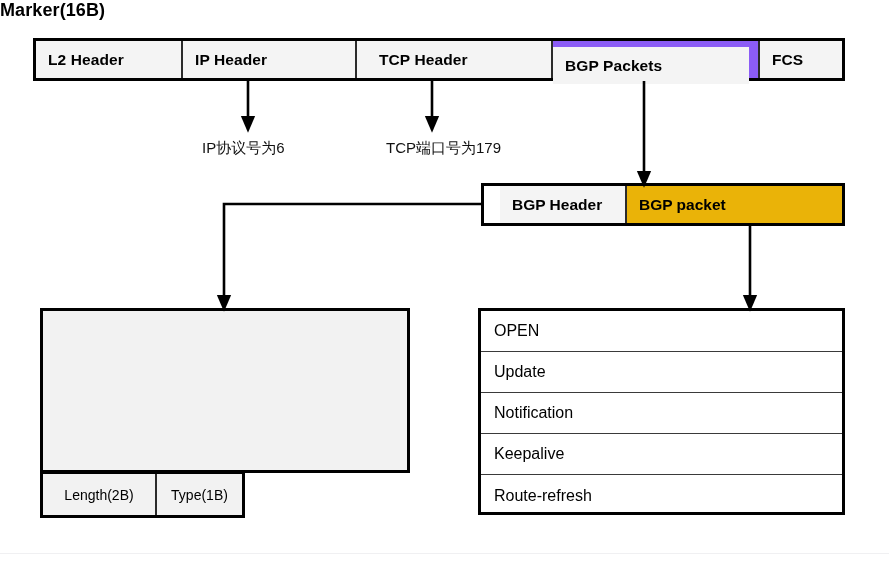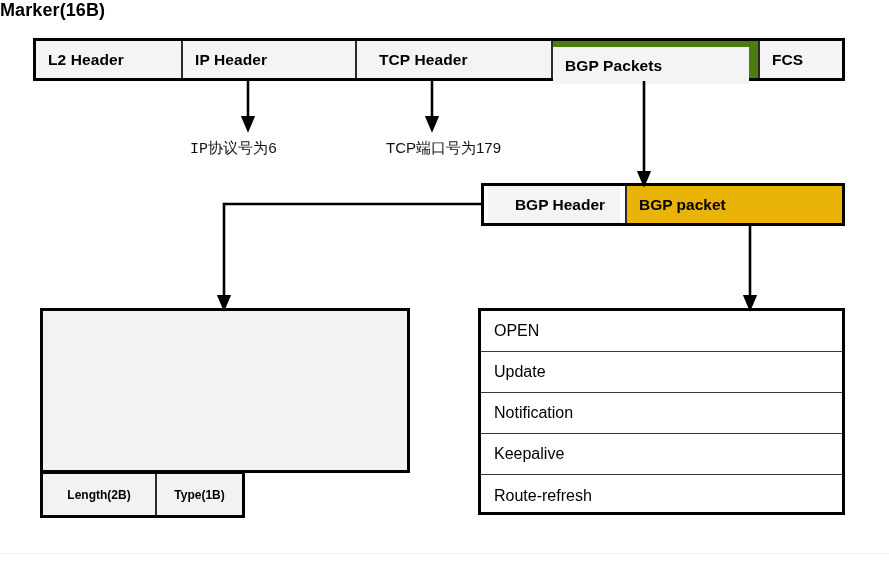--- a/index.html
+++ b/index.html
@@ -38,21 +38,21 @@
     align-items: center;
     white-space: nowrap;
   }
 
   
   #encap-bar {
     left: 33px;
     top: 38px;
     width: 812px;
     height: 43px;
-    background: #4d7c0f;
+    background: #8b5cf6;
   }
   .encap-cell {
     top: 0;
     height: 37px;
     font-size: 15.5px;
     font-weight: bold;
     letter-spacing: 0.1px;
     padding-left: 12px;
     background: #f4f4f4;
   }
@@ -107,22 +107,22 @@
   #lt-box {
     left: 40px;
     top: 471px;
     width: 205px;
     height: 47px;
     background: #f2f2f2;
   }
   .lt-cell {
     top: 0;
     height: 41px;
-    font-size: 12px;
-    font-weight: bold;
+    font-size: 14px;
+    font-weight: normal;
     justify-content: center;
   }
   #lt-div {
     position: absolute;
     top: 0;
     left: 112px;
     width: 2px;
     height: 41px;
     background: #2b2b2b;
   }
@@ -146,21 +146,21 @@
   }
   .msg-row.last { border-bottom: none; }
 
   
   .annot {
     position: absolute;
     font-size: 15px;
     white-space: nowrap;
     color: #111111;
   }
-  #annot-ip { left: 190px; top: 139px; font-family: Liberation Mono, monospace; }
+  #annot-ip { left: 202px; top: 139px; }
   #annot-tcp { left: 346px; top: 139px; margin-left: 40px; }
 
   
   #connectors {
     position: absolute;
     left: 0; top: 0;
     width: 889px;
     height: 563px;
     pointer-events: none;
   }
@@ -203,21 +203,21 @@
 
     <div class="cell encap-cell" style="left:724px; width:82px;">
       <span>FCS</span>
     </div>
   </div>
 
   <div class="annot" id="annot-ip">IP协议号为6</div>
   <div class="annot" id="annot-tcp">TCP端口号为179</div>
 
   <div class="box" id="bgp-row">
-    <div class="cell bgp-cell" id="bgp-header-cell" style="left:4px; width:132px;justify-content:center;">
+    <div class="cell bgp-cell" id="bgp-header-cell" style="left:16px; width:132px;">
       <span>BGP Header</span>
     </div>
     <div class="bgp-div" style="left:141px;"></div>
     <div class="cell bgp-cell" id="bgp-packet-cell" style="left:143px; width:215px;">
       <span>BGP packet</span>
     </div>
   </div>
 
   <div class="box" id="marker-box"></div>
   <div id="marker-label">Marker(16B)</div>

